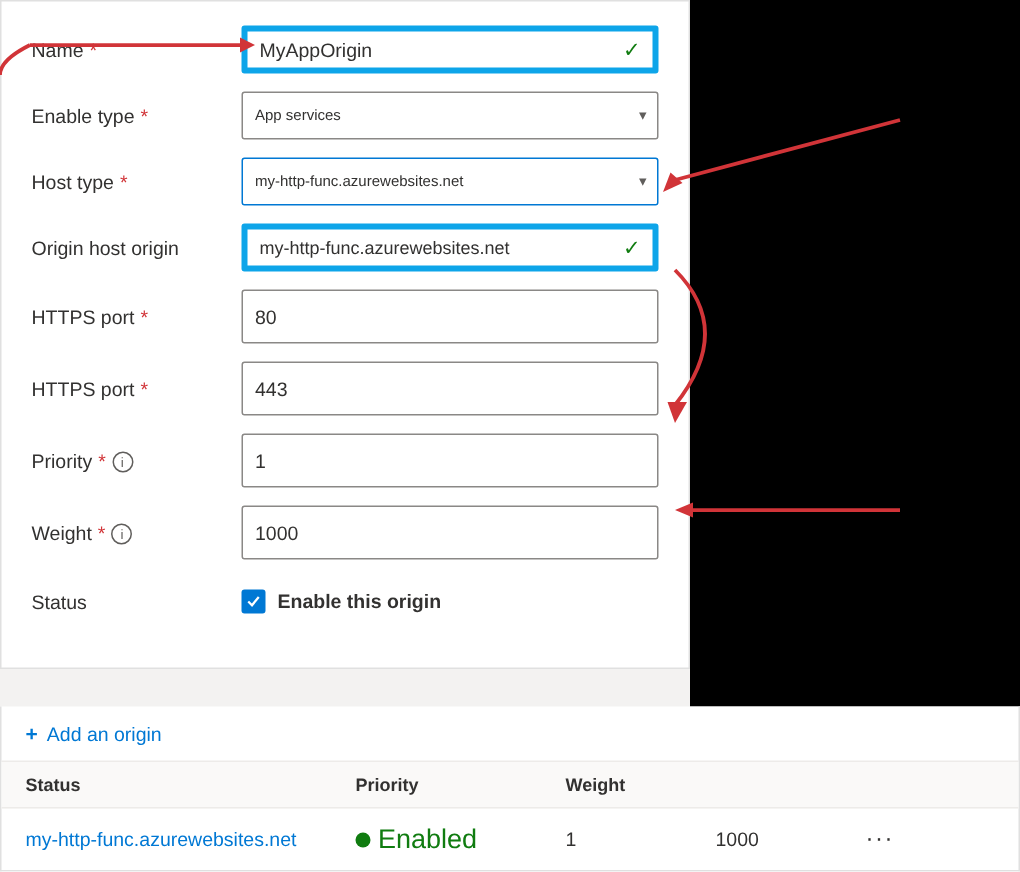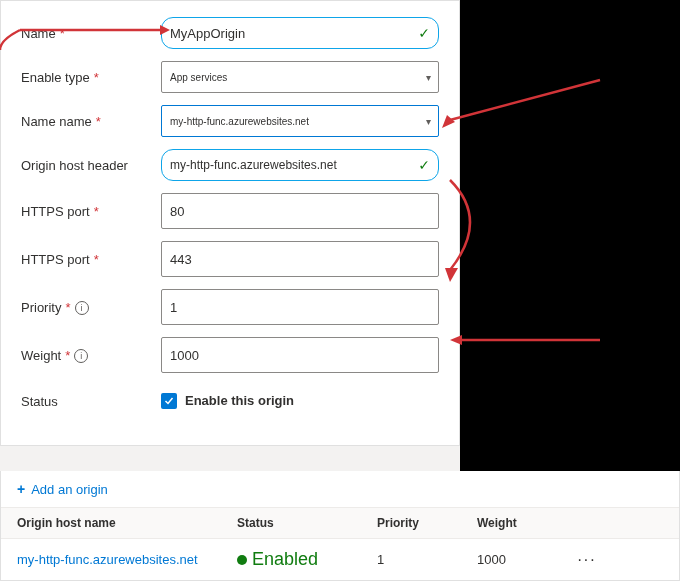--- a/index.html
+++ b/index.html
@@ -72,22 +72,22 @@
       color: #323130;
       background: #ffffff;
       outline: none;
     }
 
     .form-control-with-check {
       display: flex;
       align-items: center;
       flex: 1;
       height: 32px;
-      border: 1px solid #0ea5e9;
-      border-radius: 12px;
+      border: 4px solid #0ea5e9;
+      border-radius: 2px;
       padding: 0 8px;
       background: #ffffff;
       gap: 4px;
     }
 
     .form-control-with-check input {
       border: none;
       outline: none;
       font-size: 13px;
       color: #323130;
@@ -292,34 +292,34 @@
         <div class="select-wrapper">
           <select class="form-select">
             <option>App services</option>
           </select>
           <span class="select-arrow">▾</span>
         </div>
       </div>
 
       <div class="form-row">
         <div class="form-label">
-          <span>Name name</span>
+          <span>Host type</span>
           <span class="required-star">*</span>
         </div>
         <div class="select-wrapper">
           <select class="form-select host-select">
             <option>my-http-func.azurewebsites.net</option>
           </select>
           <span class="select-arrow">▾</span>
         </div>
       </div>
 
       <div class="form-row">
         <div class="form-label">
-          <span>Origin host header</span>
+          <span>Origin host origin</span>
         </div>
         <div class="form-control-with-check">
           <input type="text" value="my-http-func.azurewebsites.net" style="font-size: 12px;">
           <span class="check-mark">✓</span>
         </div>
       </div>
 
       <div class="form-row">
         <div class="form-label">
           <span>HTTPS port</span>
@@ -397,21 +397,20 @@
 
   <div class="right-panel"></div>
 </div>
 
 <div class="table-panel">
   <div class="add-origin-btn">
     <span class="plus-icon">+</span>
     <span>Add an origin</span>
   </div>
   <div class="table-header">
-    <div class="table-header-cell">Origin host name</div>
     <div class="table-header-cell">Status</div>
     <div class="table-header-cell">Priority</div>
     <div class="table-header-cell">Weight</div>
     <div class="table-header-cell"></div>
   </div>
   <div class="table-row-data">
     <div class="table-cell">
       <a href="#" class="table-cell-link">my-http-func.azurewebsites.net</a>
     </div>
     <div class="table-cell">

